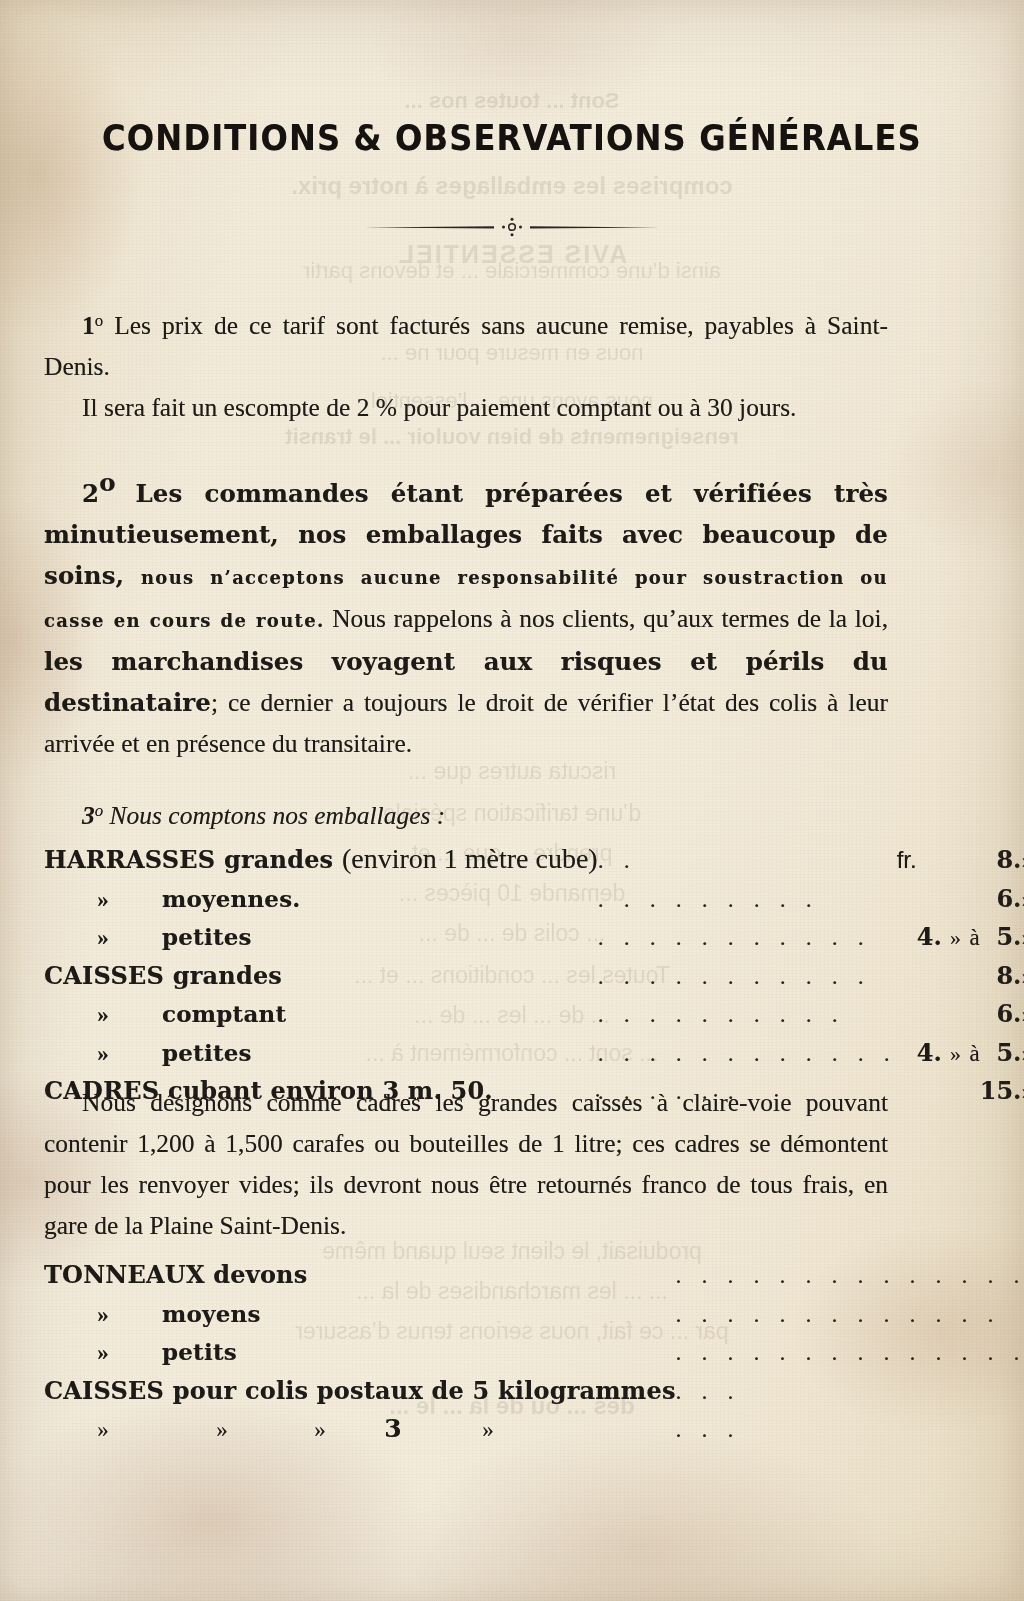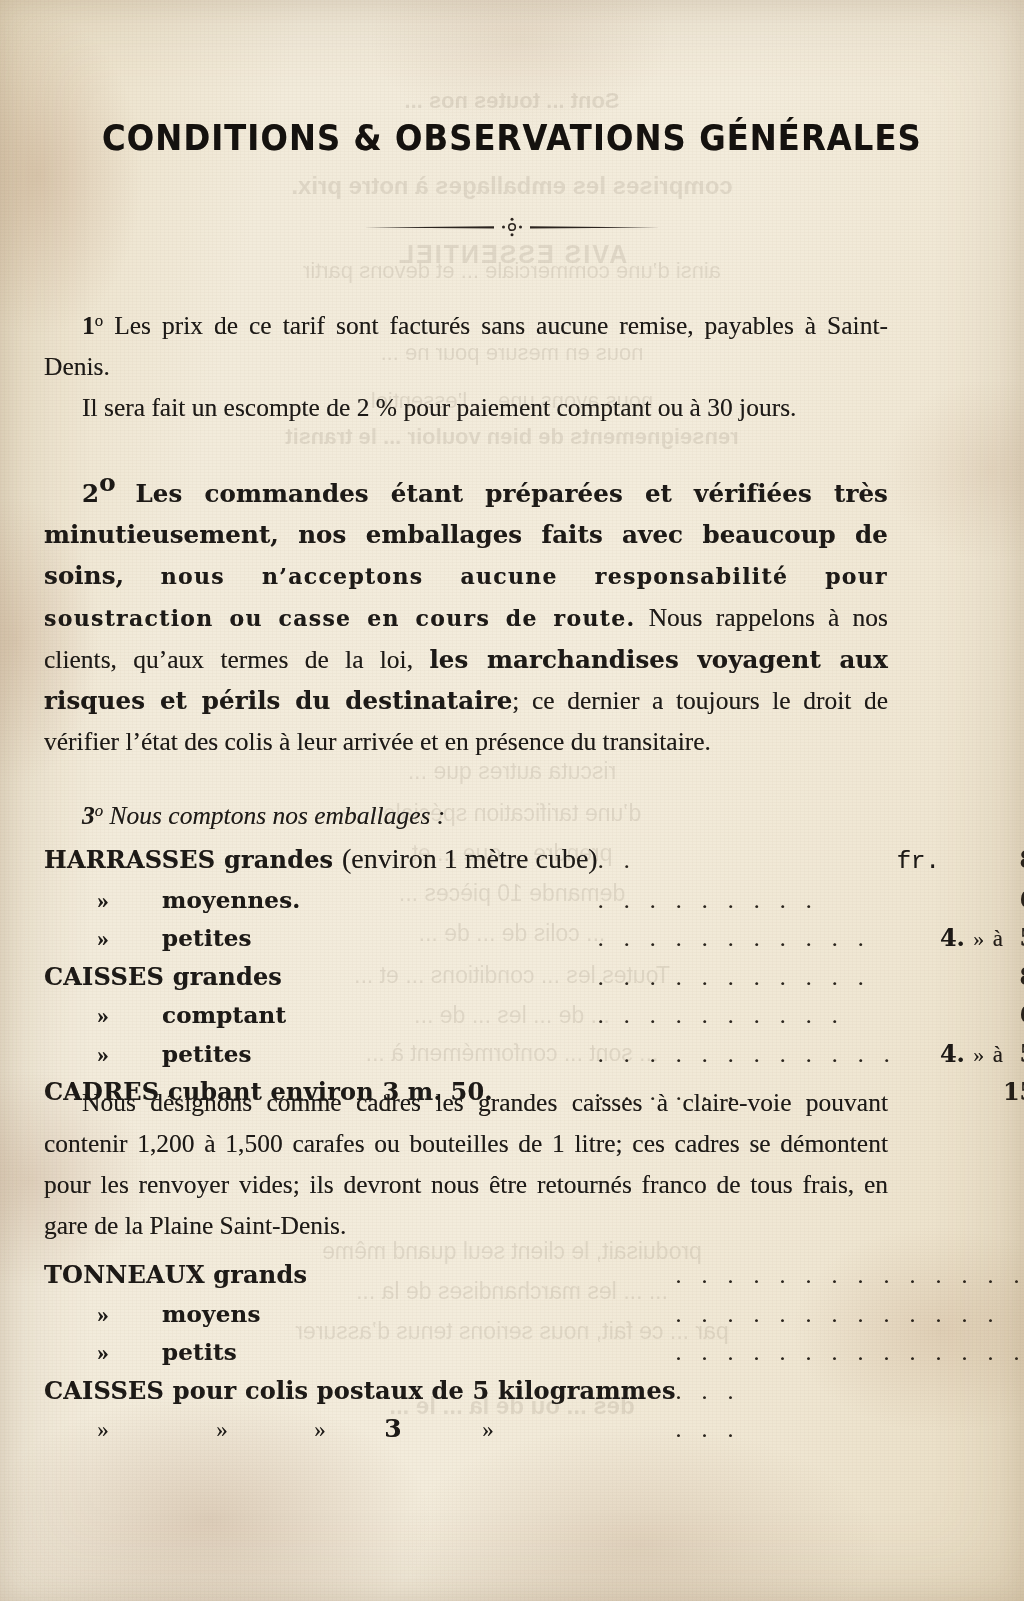--- a/index.html
+++ b/index.html
@@ -88,21 +88,21 @@
   
   .slab{
     font-family:"DejaVu Serif",serif;
     font-weight:700;
     font-size:24.5px;
     letter-spacing:.1px;
   }
   .wide{
     font-family:"DejaVu Serif",serif;
     font-weight:700;
-    font-size:22px;
+    font-size:18px;
     letter-spacing:1.3px;
   }
 
   
   .ptable{width:100%;border-collapse:collapse;}
   .ptable td{
     padding:0;
     font-size:24px;
     line-height:37.5px;
     vertical-align:baseline;
@@ -114,21 +114,21 @@
   .t-ditto{width:118px;text-align:center;font-family:"Liberation Serif",serif;font-size:23px;}
   .t-sub{font-family:"DejaVu Serif",serif;font-weight:700;font-size:23px;}
   .t-leader{
     width:100%;
     overflow:hidden;
     font-family:"Liberation Serif",serif;
     letter-spacing:7px;
     color:#2a241d;
     font-size:22px;
   }
-  .t-fr{padding-left:8px;font-family:Liberation Mono, monospace;font-size:21px;}
+  .t-fr{padding-left:8px;font-family:Liberation Sans, sans-serif;font-size:21px;}
   .t-alt{font-family:"DejaVu Serif",serif;font-weight:700;font-size:24px;padding-right:6px;text-align:left;}
   .t-val{
     font-family:"DejaVu Serif",serif;font-weight:700;font-size:25px;
     text-align:right;width:74px;padding-left:10px;
   }
   .t-unit{
     font-family:"Liberation Serif",serif;font-size:22px;
     width:30px;text-align:right;padding-left:5px;
   }
 
@@ -255,21 +255,21 @@
   </div>
 
   <div class="col" style="top:1082px;">
     <p class="para ink"><span class="ind"></span><span>Nous désignons comme cadres les grandes caisses à claire-voie pouvant contenir 1,200 à 1,500 carafes ou bouteilles de 1 litre; ces cadres se démontent pour les renvoyer vides; ils devront nous être retournés franco de tous frais, en gare de la Plaine Saint-Denis.</span></p>
   </div>
 
   <div class="col" style="top:1256px;">
     <table class="ptable ink">
       <tbody>
         <tr>
-          <td class="t-lab"><span class="caps">TONNEAUX</span> <span>grands</span></td>
+          <td class="t-lab"><span class="caps">TONNEAUX</span> <span>devons</span></td>
           <td class="t-leader">. . . . . . . . . . . . . .</td>
 
         </tr>
         <tr>
           <td class="t-lab"><span class="t-ditto" style="display:inline-block;">»</span><span class="t-sub">moyens</span></td>
           <td class="t-leader">. . . . . . . . . . . . .</td>
 
         </tr>
         <tr>
           <td class="t-lab"><span class="t-ditto" style="display:inline-block;">»</span><span class="t-sub">petits</span></td>

